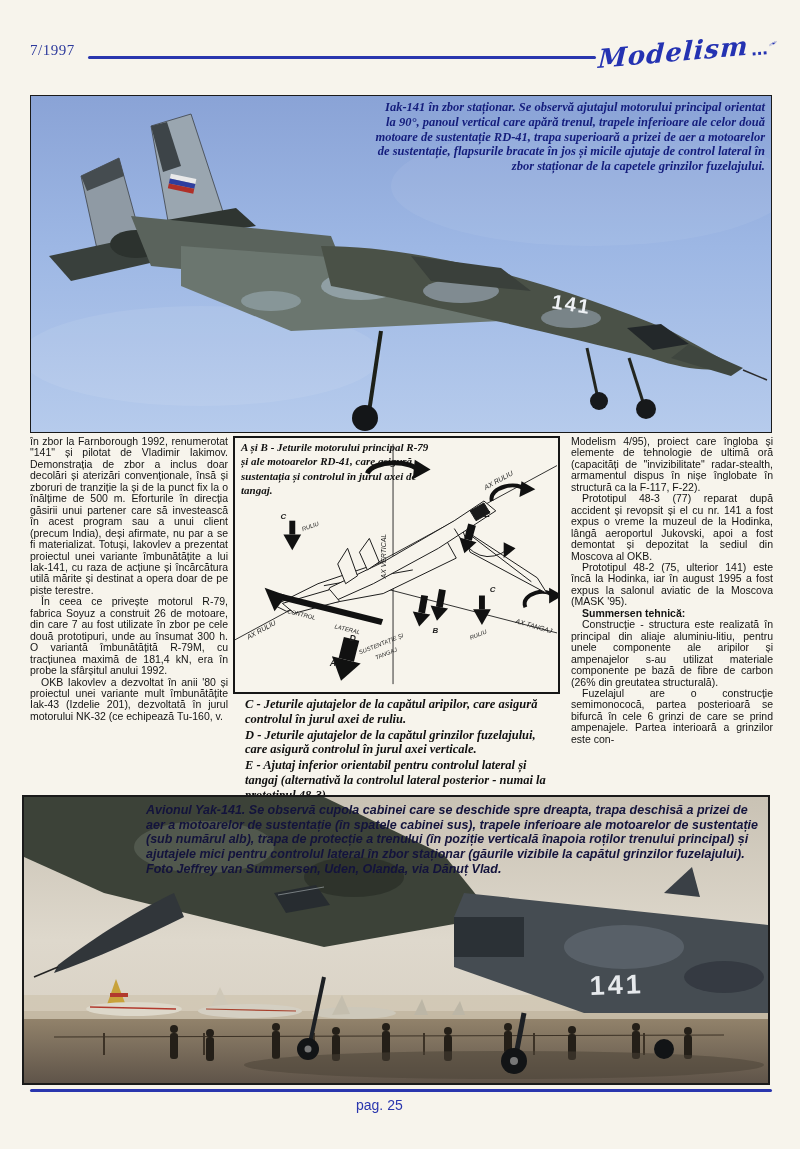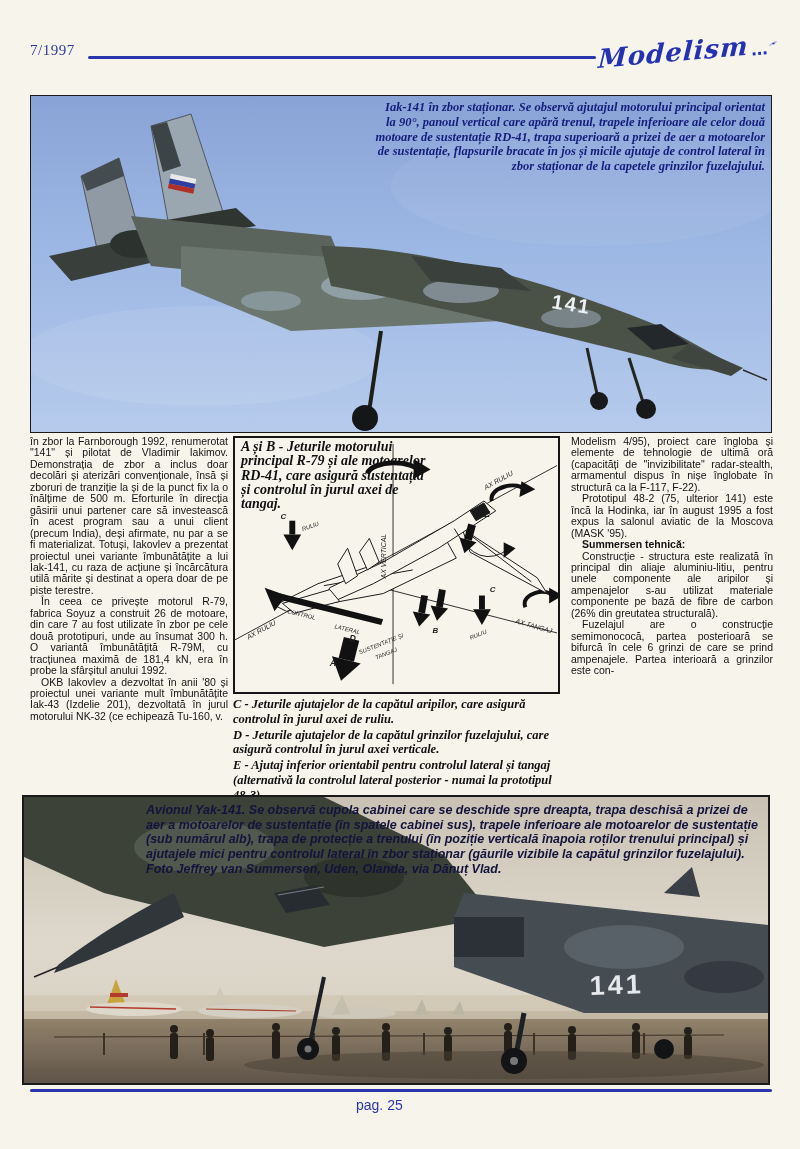--- a/index.html
+++ b/index.html
@@ -40,24 +40,24 @@
   .col-left{left:30px;top:436px;width:198px;max-height:358px;overflow:hidden;}
   .col-right{left:571px;top:436px;width:202px;max-height:358px;overflow:hidden;}
 
   
   .mid{left:233px;top:436px;width:327px;}
   .dbox{position:relative;width:327px;height:258px;border:2px solid #161616;
         box-sizing:border-box;background:#f7f4ec;}
   .dbox svg{position:absolute;left:0;top:0;width:100%;height:100%;}
   .dcap{position:absolute;left:6px;top:2px;width:188px;
         font-family:"Liberation Serif",serif;font-style:italic;font-weight:bold;
-        font-size:14px;line-height:14.3px;color:#101010;}
+        font-size:11px;line-height:14.3px;color:#101010;}
   .dbelow{margin-top:3px;font-family:"Liberation Serif",serif;font-style:italic;
         font-weight:bold;font-size:12.5px;line-height:14.8px;color:#101010;}
-  .dbelow p{margin:0 0 1px 0;}
+  .dbelow p{margin:0 0 1px 12px;}
 
   
   .footer-line{left:30px;top:1089px;width:742px;height:3px;background:#2a36ae;border-radius:2px;}
   .pag{left:356px;top:1097px;font-size:14px;color:#2a36ae;}
 
   .dlabel{font-family:"Liberation Sans",sans-serif;font-style:italic;fill:#1d1d1d;}
 </style>
 </head>
 <body>
 
@@ -213,20 +213,21 @@
     </div>
     <div class="dbelow">
       <p>C - Jeturile ajutajelor de la capătul aripilor, care asigură controlul în jurul axei de ruliu.</p>
       <p>D - Jeturile ajutajelor de la capătul grinzilor fuzelajului, care asigură controlul în jurul axei verticale.</p>
       <p>E - Ajutaj inferior orientabil pentru controlul lateral și tangaj (alternativă la controlul lateral posterior - numai la prototipul 48-3).</p>
     </div>
   </div>
 
   <div class="abs col col-right">
     <p>Modelism 4/95), proiect care îngloba și elemente de tehnologie de ultimă oră (capacități de "invizibilitate" radar-stealth, armamentul dispus în nișe înglobate în structură ca la F-117, F-22).</p>
+    <p class="ind">Prototipul 48-3 (77) reparat după accident și revopsit și el cu nr. 141 a fost expus o vreme la muzeul de la Hodinka, lângă aeroportul Jukovski, apoi a fost demontat și depozitat la sediul din Moscova al OKB.</p>
     <p class="ind">Prototipul 48-2 (75, ulterior 141) este încă la Hodinka, iar în august 1995 a fost expus la salonul aviatic de la Moscova (MASK '95).</p>
     <p class="ind bold">Summersen tehnică:</p>
     <p class="ind">Construcție - structura este realizată în principal din aliaje aluminiu-litiu, pentru unele componente ale aripilor și ampenajelor s-au utilizat materiale componente pe bază de fibre de carbon (26% din greutatea structurală).</p>
     <p class="ind">Fuzelajul are o construcție semimonococă, partea posterioară se bifurcă în cele 6 grinzi de care se prind ampenajele. Partea interioară a grinzilor este con-</p>
   </div>
 
   <div class="abs photo photo-bottom">
     <svg viewBox="0 0 744 286" preserveAspectRatio="none">
       <defs>
         <linearGradient id="sky2" x1="0" y1="0" x2="0" y2="1">

